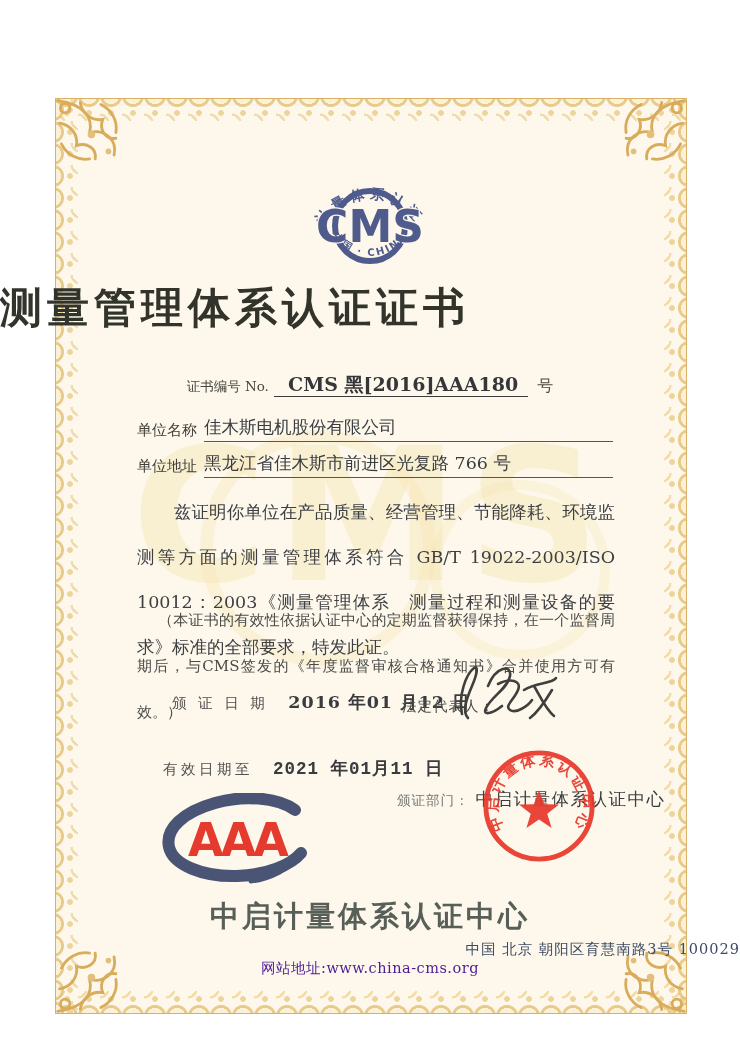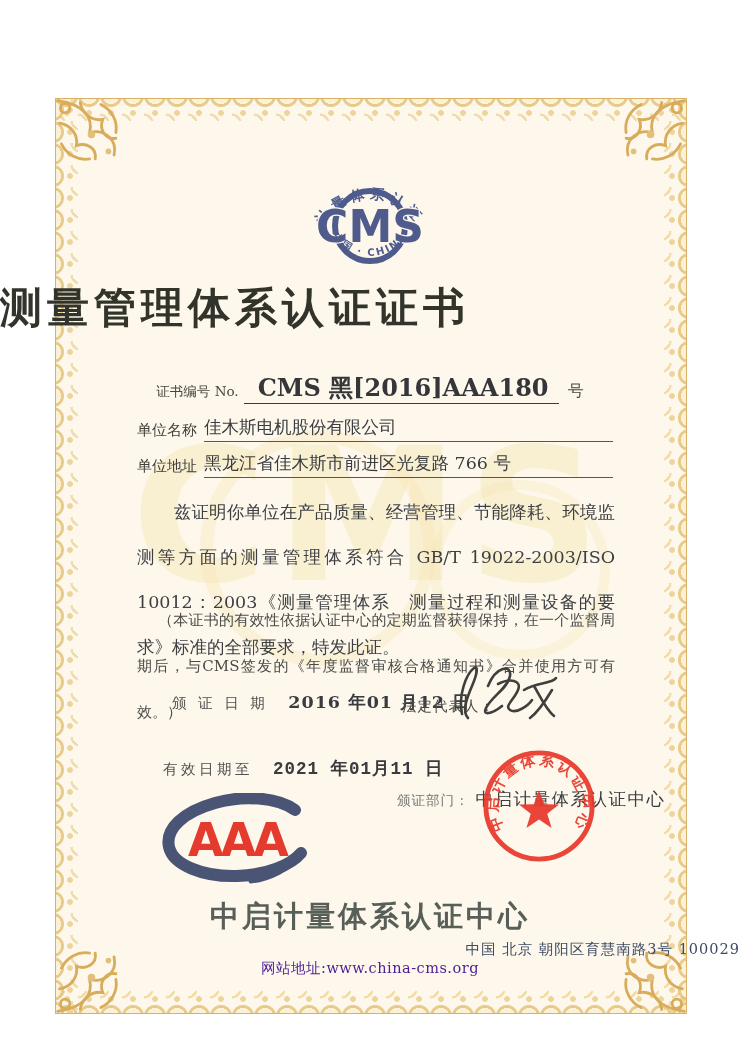--- a/index.html
+++ b/index.html
@@ -42,21 +42,21 @@
     font-size:185px;letter-spacing:8px;color:rgba(243,224,162,.33);pointer-events:none;}
   .wm-ring{position:absolute;border-radius:50%;pointer-events:none;}
   .wm-ring.r1{left:200px;top:430px;width:210px;height:210px;border:13px solid rgba(244,226,168,.30);}
   .wm-ring.r2{left:430px;top:480px;width:160px;height:160px;border:10px solid rgba(244,226,168,.26);}
   
   .logo{position:absolute;left:300px;top:168px;width:140px;height:107px;}
   .title{position:absolute;left:0;right:0;top:280px;text-align:left;
     font-size:42px;font-weight:bold;letter-spacing:5px;color:#32342c;}
   .cert-line{position:absolute;left:0;right:0;top:372px;text-align:center;color:#474641;}
   .cert-line .lbl{font-size:13.5px;}
-  .cert-line .val{font-size:24px;font-weight:600;color:#35363a;
+  .cert-line .val{font-size:19px;font-weight:600;color:#35363a;
     border-bottom:1.6px solid #3a3a3a;padding:0 10px 1px 14px;}
   .cert-line .suf{font-size:16px;margin-left:4px;}
   .fields{position:absolute;left:137px;top:406px;width:476px;}
   .field-row{display:flex;align-items:flex-end;height:36px;}
   .field-row .flabel{font-size:15px;color:#3e3e3a;white-space:nowrap;padding-right:7px;padding-bottom:2px;}
   .field-row .fvalue{flex:1;font-size:17.5px;color:#3a3c40;border-bottom:1px solid #55565a;padding-bottom:2px;white-space:nowrap;}
   .para1{position:absolute;left:137px;width:478px;top:490px;font-size:17.5px;line-height:45px;
     color:#3d3f43;text-indent:2.1em;text-align:justify;}
   .note{position:absolute;left:137px;width:478px;top:597px;font-size:15px;line-height:46px;
     color:#4a4a48;text-indent:1.4em;text-align:justify;}

